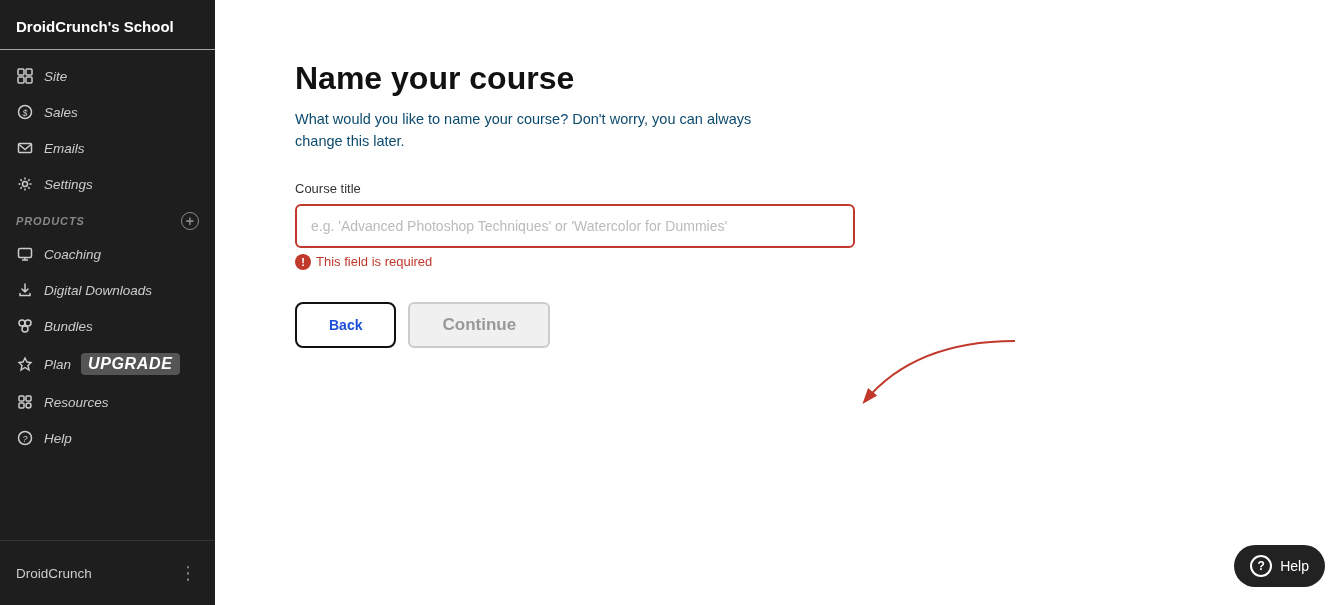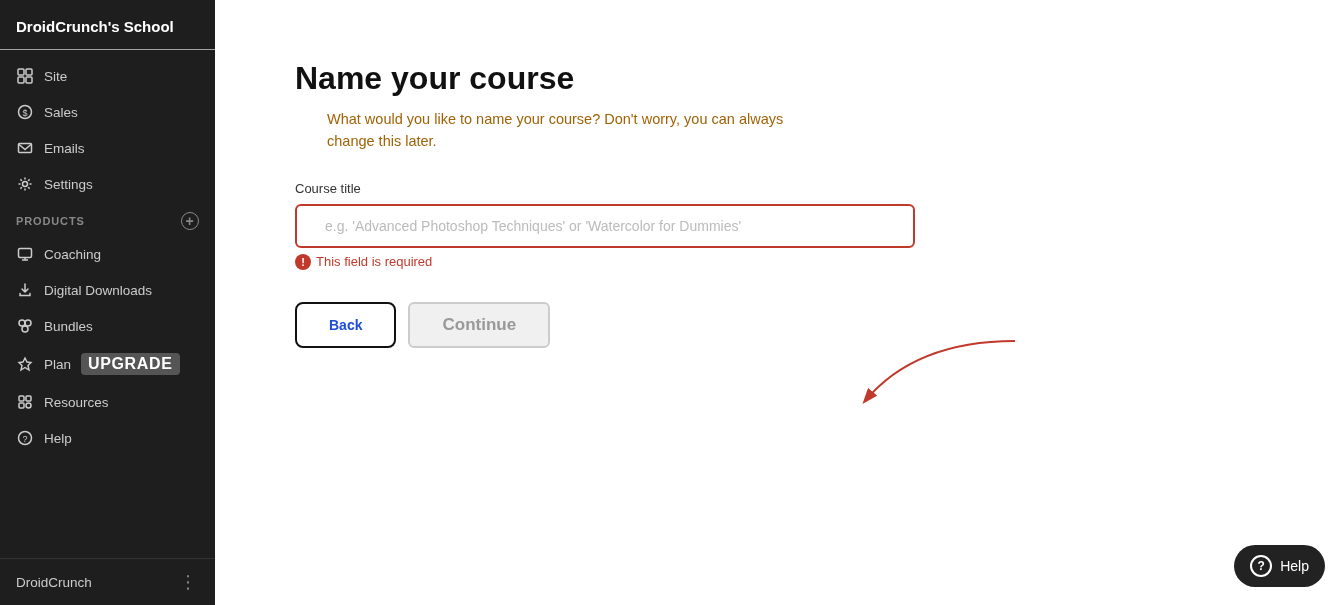--- a/index.html
+++ b/index.html
@@ -28,21 +28,21 @@
       flex: 1;
       overflow-y: auto;
       overflow-x: hidden;
       scrollbar-width: thin;
       scrollbar-color: #555 #1e1e1e;
     }
     .sidebar-scroll::-webkit-scrollbar { width: 6px; }
     .sidebar-scroll::-webkit-scrollbar-track { background: #1e1e1e; }
     .sidebar-scroll::-webkit-scrollbar-thumb { background: #555; border-radius: 3px; }
 
-    .sidebar-nav { padding: 8px 0; }
+    .sidebar-nav { padding: 8px 0; font-style: italic; }
     .nav-item {
       display: flex;
       align-items: center;
       gap: 10px;
       padding: 9px 16px;
       font-size: 13.5px;
       color: #ccc;
       cursor: pointer;
       white-space: nowrap;
     }
@@ -74,21 +74,21 @@
       background: #555;
       color: #fff;
       font-size: 16px;
       font-weight: 700;
       padding: 2px 7px;
       border-radius: 4px;
       letter-spacing: 0.04em;
     }
 
     .sidebar-footer {
-      padding: 12px 16px;
+      padding: 21px 16px;
       border-top: 1px solid #333;
       display: flex;
       align-items: center;
       justify-content: space-between;
       color: #ccc;
       font-size: 13.5px;
     }
     .footer-menu-icon { cursor: pointer; color: #888; font-size: 18px; letter-spacing: 2px; }
 
     
@@ -107,38 +107,37 @@
     }
 
     .form-title {
       font-size: 32px;
       font-weight: 600;
       color: #111;
       margin-bottom: 12px;
     }
     .form-subtitle {
       font-size: 14.5px;
-      color: #a16207;
+      color: #0c4a6e;
       margin-bottom: 28px;
       line-height: 1.5;
       max-width: 460px;
-      margin-left: 32px;
     }
 
     .form-label {
       font-size: 13px;
       color: #333;
       margin-bottom: 8px;
       display: block;
     }
 
     .course-title-input {
-      width: 620px;
+      width: 560px;
       max-width: 100%;
-      padding: 12px 28px;
+      padding: 12px 14px;
       font-size: 14px;
       border: 2px solid #c0392b;
       border-radius: 6px;
       outline: none;
       color: #333;
       background: #fff;
     }
     .course-title-input::placeholder { color: #bbb; }
 
     .field-error {

